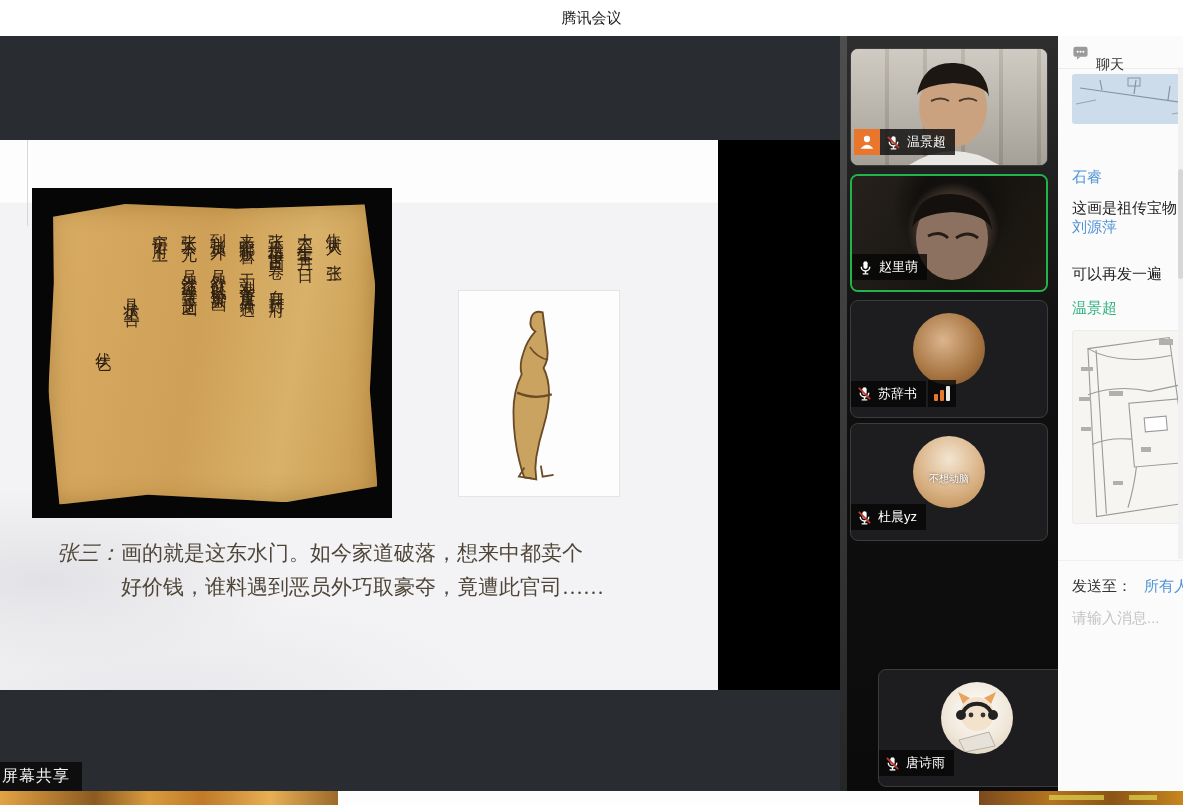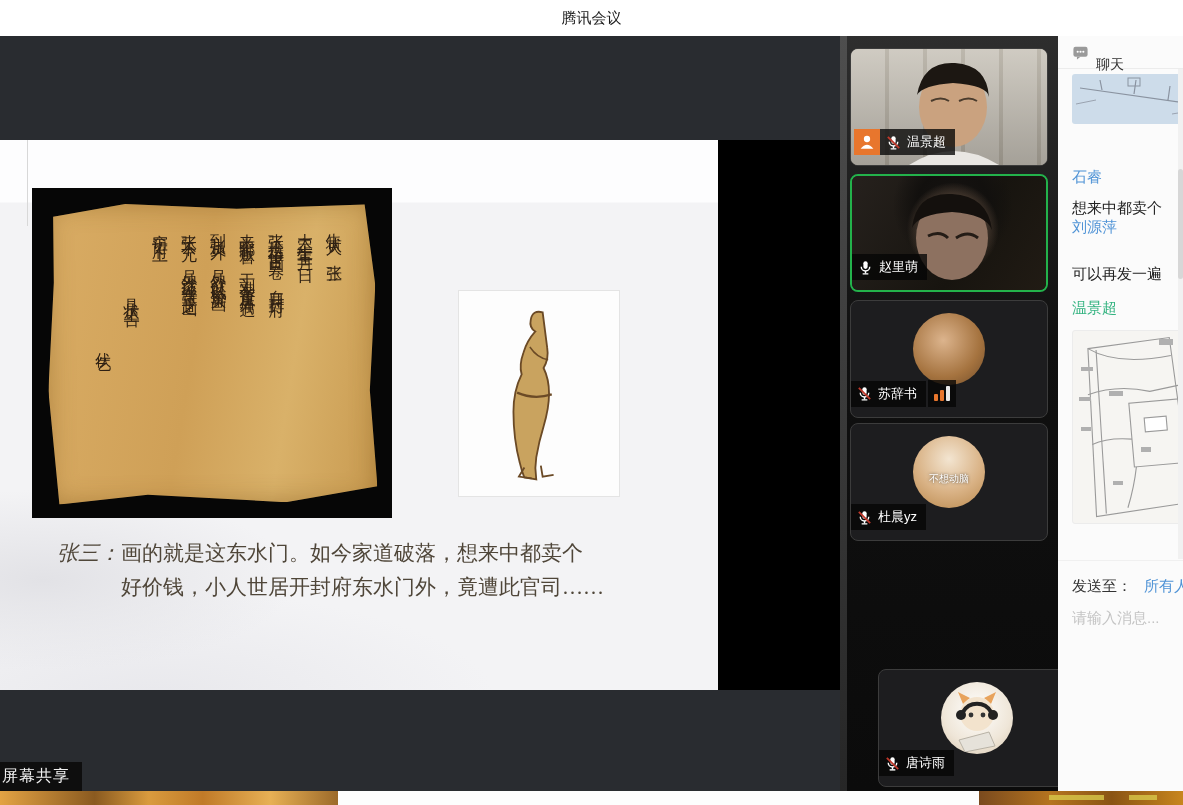--- a/index.html
+++ b/index.html
@@ -172,21 +172,21 @@
           <path d="M26 96 q18 8 38 2" fill="none" stroke="#6b4a26" stroke-width="2.5"></path>
           <path d="M40 46 q8 12 20 14" fill="none" stroke="#6b4a26" stroke-width="1.6"></path>
           <path d="M34 178 l-6 10 l14 2 M52 176 l2 12 l12 -2" fill="none" stroke="#6b4a26" stroke-width="2"></path>
         </svg>
       </div>
 
       <div class="dialogue">
         <div class="speaker">张三：</div>
         <div>
           <div>画的就是这东水门。如今家道破落，想来中都卖个</div>
-          <div>好价钱，小人世居开封府东水门外，竟遭此官司……</div>
+          <div>好价钱，谁料遇到恶员外巧取豪夺，竟遭此官司……</div>
         </div>
       </div>
     </div>
 
     <div class="black-right"></div>
 
     <div class="share-bottom">
       <div class="share-badge">屏幕共享</div>
     </div>
   </div>
@@ -325,21 +325,21 @@
 
     <div class="chat-img-top">
       <svg width="130" height="50" viewBox="0 0 130 50">
         <path d="M8 14 L120 30 M30 16 L28 6 M62 20 L64 6 M96 26 L98 12" stroke="#8a93a0" stroke-width="1.2" fill="none"></path>
         <rect x="56" y="4" width="12" height="8" fill="none" stroke="#8a93a0"></rect>
         <path d="M4 30 l20 -4 M100 40 l24 -4" stroke="#9aa3b0" stroke-width="1" fill="none"></path>
       </svg>
     </div>
 
     <div class="chat-name blue" style="top:132px">石睿</div>
-    <div class="chat-msg" style="top:163px">想来中都卖个</div>
+    <div class="chat-msg" style="top:163px">这画是祖传宝物</div>
 
     <div class="chat-name blue" style="top:182px">刘源萍</div>
     <div class="chat-msg" style="top:229px">可以再发一遍</div>
 
     <div class="chat-name green" style="top:263px">温景超</div>
 
     <div class="chat-img-map">
       <svg width="120" height="194" viewBox="0 0 120 194">
         <g transform="rotate(-5 60 97)" stroke="#9a9a9a" fill="none" stroke-width="1.1">
           <path d="M22 14 L104 10 L112 176 L16 182 Z"></path>

